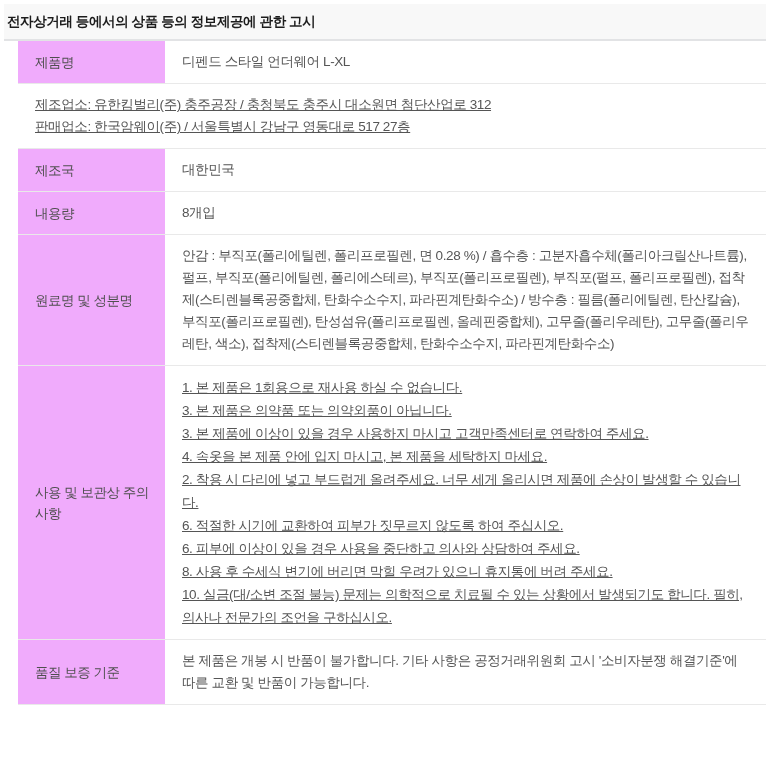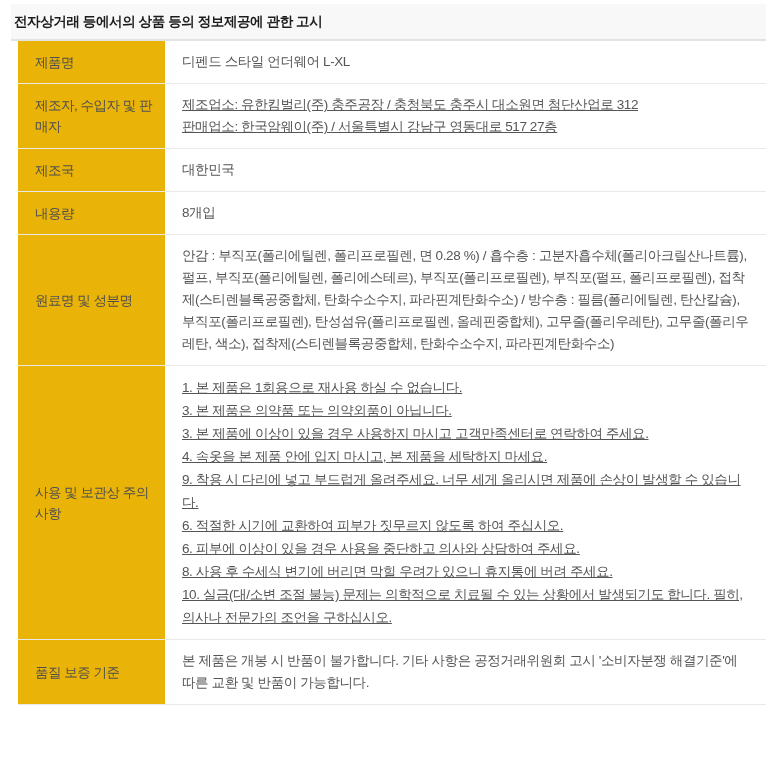--- a/index.html
+++ b/index.html
@@ -6,27 +6,26 @@
   html,body { width:780px; height:779px; background:#ffffff; overflow:hidden;
     font-family:"Liberation Sans","DejaVu Sans",sans-serif; }
   .notice { margin:4px 14px 0 4px; width:762px; }
   .notice-title {
     background:#f8f8f8;
     border-bottom:2px solid #e2e3e5;
     font-size:13.5px; font-weight:bold; color:#1c1c1c;
     letter-spacing:-0.4px;
     padding:10px 4px 9px 3px;
     line-height:16px;
-    margin-left:7px;
   }
   .info-table { margin-left:14px; width:748px; }
   .row { display:flex; align-items:stretch; border-bottom:1px solid #e9e9e9; }
   .cell-label {
     width:147px; flex:0 0 147px;
-    background:#eab308;
+    background:#f0abfc;
     color:#4f4f4f; font-size:13.5px; line-height:21px;
     letter-spacing:-0.5px;
     padding:10px 4px 10px 17px;
     display:flex; align-items:center;
   }
   .cell-value {
     flex:1;
     color:#555555; font-size:13.5px; line-height:22px;
     letter-spacing:-0.4px;
     padding:10px 15px 10px 17px;
@@ -39,21 +38,20 @@
 <body>
 
 <div class="notice">
   <div class="notice-title">전자상거래 등에서의 상품 등의 정보제공에 관한 고시</div>
   <div class="info-table" id="info-table">
       <div class="row">
         <div class="cell-label">제품명</div>
         <div class="cell-value">디펜드 스타일 언더웨어 L-XL</div>
       </div>
       <div class="row">
-        <div class="cell-label">제조자, 수입자 및 판매자</div>
         <div class="cell-value">
           <div class="line">제조업소: 유한킴벌리(주) 충주공장 / 충청북도 충주시 대소원면 첨단산업로 312</div>
           <div class="line">판매업소: 한국암웨이(주) / 서울특별시 강남구 영동대로 517 27층</div>
         </div>
       </div>
       <div class="row">
         <div class="cell-label">제조국</div>
         <div class="cell-value">대한민국</div>
       </div>
       <div class="row">
@@ -64,21 +62,21 @@
         <div class="cell-label">원료명 및 성분명</div>
         <div class="cell-value">안감 : 부직포(폴리에틸렌, 폴리프로필렌, 면 0.28 %) / 흡수층 : 고분자흡수체(폴리아크릴산나트륨), 펄프, 부직포(폴리에틸렌, 폴리에스테르), 부직포(폴리프로필렌), 부직포(펄프, 폴리프로필렌), 접착제(스티렌블록공중합체, 탄화수소수지, 파라핀계탄화수소) / 방수층 : 필름(폴리에틸렌, 탄산칼슘), 부직포(폴리프로필렌), 탄성섬유(폴리프로필렌, 올레핀중합체), 고무줄(폴리우레탄), 고무줄(폴리우레탄, 색소), 접착제(스티렌블록공중합체, 탄화수소수지, 파라핀계탄화수소)</div>
       </div>
       <div class="row">
         <div class="cell-label">사용 및 보관상 주의사항</div>
         <div class="cell-value list">
           <div class="line">1. 본 제품은 1회용으로 재사용 하실 수 없습니다.</div>
           <div class="line">3. 본 제품은 의약품 또는 의약외품이 아닙니다.</div>
           <div class="line">3. 본 제품에 이상이 있을 경우 사용하지 마시고 고객만족센터로 연락하여 주세요.</div>
           <div class="line">4. 속옷을 본 제품 안에 입지 마시고, 본 제품을 세탁하지 마세요.</div>
-          <div class="line">9. 착용 시 다리에 넣고 부드럽게 올려주세요. 너무 세게 올리시면 제품에 손상이 발생할 수 있습니다.</div>
+          <div class="line">2. 착용 시 다리에 넣고 부드럽게 올려주세요. 너무 세게 올리시면 제품에 손상이 발생할 수 있습니다.</div>
           <div class="line">6. 적절한 시기에 교환하여 피부가 짓무르지 않도록 하여 주십시오.</div>
           <div class="line">6. 피부에 이상이 있을 경우 사용을 중단하고 의사와 상담하여 주세요.</div>
           <div class="line">8. 사용 후 수세식 변기에 버리면 막힐 우려가 있으니 휴지통에 버려 주세요.</div>
           <div class="line">10. 실금(대/소변 조절 불능) 문제는 의학적으로 치료될 수 있는 상황에서 발생되기도 합니다. 필히, 의사나 전문가의 조언을 구하십시오.</div>
         </div>
       </div>
       <div class="row">
         <div class="cell-label">품질 보증 기준</div>
         <div class="cell-value">본 제품은 개봉 시 반품이 불가합니다. 기타 사항은 공정거래위원회 고시 '소비자분쟁 해결기준'에 따른 교환 및 반품이 가능합니다.</div>
       </div>

